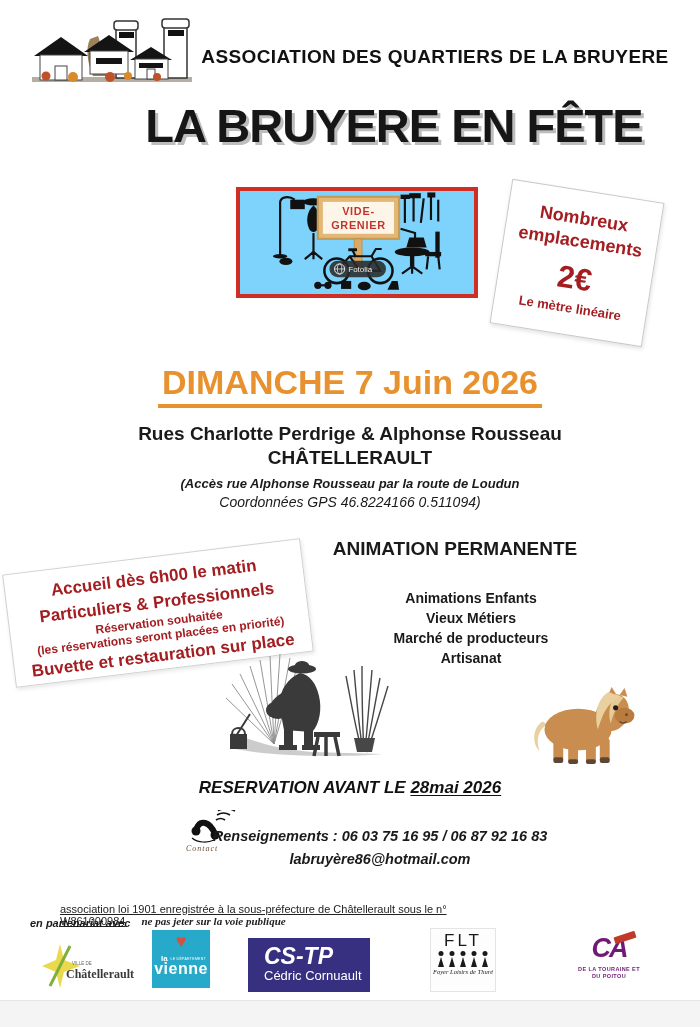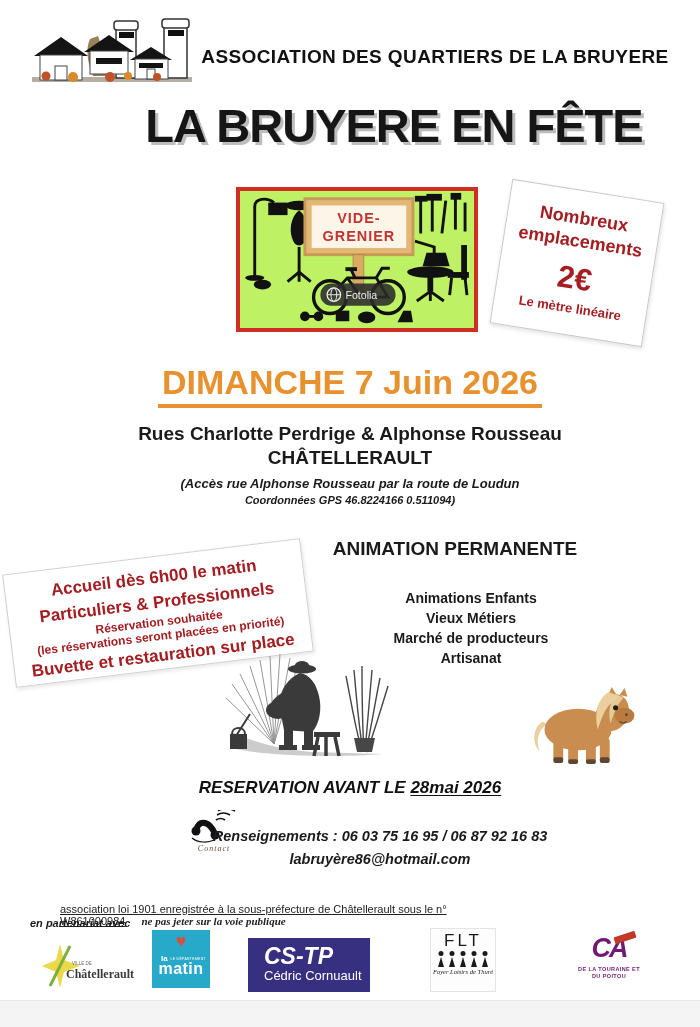--- a/index.html
+++ b/index.html
@@ -18,21 +18,21 @@
     font-size:19px;font-weight:700;letter-spacing:.4px;color:#111;text-align:center;
   }
   .title{
     left:0;top:98px;width:100%;text-align:center;
     font-size:47px;font-weight:800;letter-spacing:-1px;color:#161616;
     text-shadow:3px 3px 0 #bdbdbd;
     margin-left:44px;
   }
 
   
-  .vg-img{left:236px;top:187px;width:242px;height:145px;background:#bef264;
+  .vg-img{left:236px;top:187px;width:242px;height:111px;background:#7dd3fc;
     border:4px solid #cf2e24;box-sizing:border-box;}
   .vg-img svg{display:block;width:100%;height:100%;}
   .vg-sign-text{fill:#c03530;font-weight:700;font-size:15px;letter-spacing:1px;
     font-family:"Liberation Sans",sans-serif;}
   .fotolia-text{fill:#efefef;font-size:11px;font-family:"Liberation Sans",sans-serif;}
 
   
   .price-card{
     left:500px;top:190px;width:154px;height:146px;background:#fff;
     border:1px solid #c9c9c9;box-shadow:1px 2px 4px rgba(0,0,0,.12);
@@ -45,21 +45,21 @@
 
   
   .date-line{left:0;top:363px;width:100%;text-align:center;}
   .date-line span{
     display:inline-block;font-size:34px;font-weight:800;color:#e8922f;
     border-bottom:4px solid #e8922f;padding:0 4px 2px 4px;letter-spacing:0;
   }
   .addr1{left:0;top:423px;width:100%;font-size:19px;font-weight:700;}
   .addr2{left:0;top:447px;width:100%;font-size:19px;font-weight:700;}
   .access1{left:0;top:476px;width:100%;font-size:13px;font-weight:700;font-style:italic;}
-  .access2{left:0;top:494px;width:100%;font-size:11px;font-weight:700;font-style:italic;}
+  .access2{left:0;top:494px;width:100%;font-size:14px;font-weight:400;font-style:italic;}
 
   
   .anim-title{left:330px;top:538px;width:250px;font-size:19px;font-weight:800;text-align:center;}
   .anim-list{left:346px;top:588px;width:250px;text-align:center;font-size:14px;font-weight:700;line-height:20px;}
 
   
   .info-card{
     left:8px;top:556px;width:300px;height:114px;background:#fff;
     border:1px solid #d0d0d0;box-shadow:1px 2px 4px rgba(0,0,0,.10);
     transform:rotate(-7deg);transform-origin:center;
@@ -71,21 +71,21 @@
   
   .weaver{left:222px;top:652px;width:185px;height:112px;}
   .pony{left:528px;top:686px;width:110px;height:84px;}
   .weaver svg,.pony svg,.assoc-logo svg,.phone-ico svg{display:block;width:100%;height:100%;}
 
   
   .resa{left:0;top:778px;width:100%;font-size:17px;font-weight:700;font-style:italic;color:#111;}
   .resa u{text-underline-offset:2px;}
   .phone-ico{left:190px;top:810px;width:46px;height:34px;}
   .contact-script{left:186px;top:844px;width:56px;font-size:8px;font-style:italic;
-    font-family:"Liberation Serif",serif;color:#6b4f35;text-align:center;letter-spacing:1px;}
+    font-family:"Liberation Serif",serif;color:#6b4f35;letter-spacing:1px;}
   .phones{left:150px;top:828px;width:460px;font-size:14.5px;font-weight:700;font-style:italic;}
   .email{left:150px;top:851px;width:460px;font-size:14.5px;font-weight:700;font-style:italic;}
 
   
   .legal-row{left:60px;top:903px;width:610px;font-size:11px;color:#222;}
   .legal-row .legal{text-decoration:underline;}
   .legal-row .notice{font-family:"Liberation Serif",serif;font-style:italic;font-weight:700;
     font-size:11px;margin-left:16px;white-space:nowrap;}
   .partners-label{left:30px;top:917px;font-size:11px;font-weight:700;font-style:italic;}
 
@@ -342,21 +342,21 @@
       <line x1="28" y1="4" x2="8" y2="44" stroke="#7fae3e" stroke-width="3"></line>
       <text x="30" y="23" font-size="4.5" fill="#666" font-family="Liberation Sans, sans-serif">VILLE DE</text>
       <text x="24" y="36" font-size="12" font-weight="bold" fill="#3a3a3a" font-family="Liberation Serif, serif">Châtellerault</text>
     </svg>
   </div>
 
   <div class="abs logo-vienne">
     <div class="heart">♥</div>
     <div class="la">la</div>
     <div class="dept">LE DÉPARTEMENT</div>
-    <div class="vienne">matin</div>
+    <div class="vienne">vienne</div>
   </div>
 
   <div class="abs logo-cstp">
     <div class="t1">CS-TP</div>
     <div class="t2">Cédric Cornuault</div>
   </div>
 
   <div class="abs logo-flt">
     <div class="t1">FLT</div>
     <div class="ppl">

